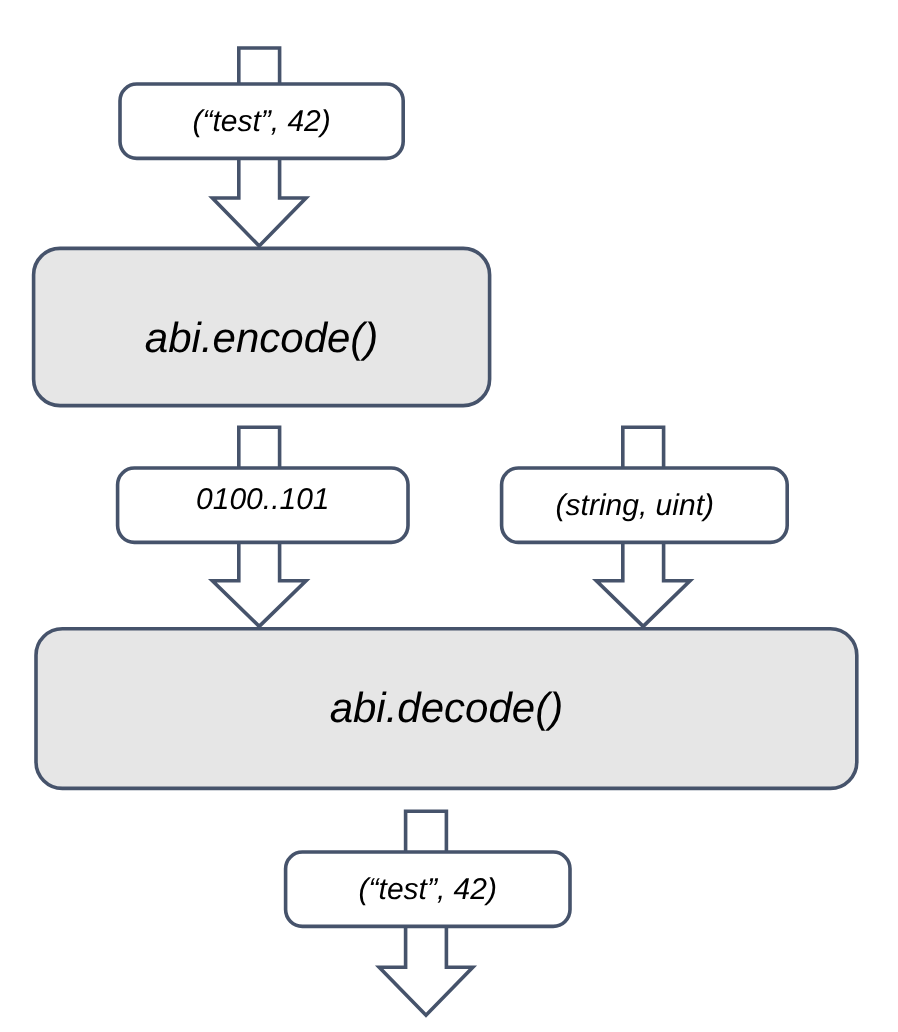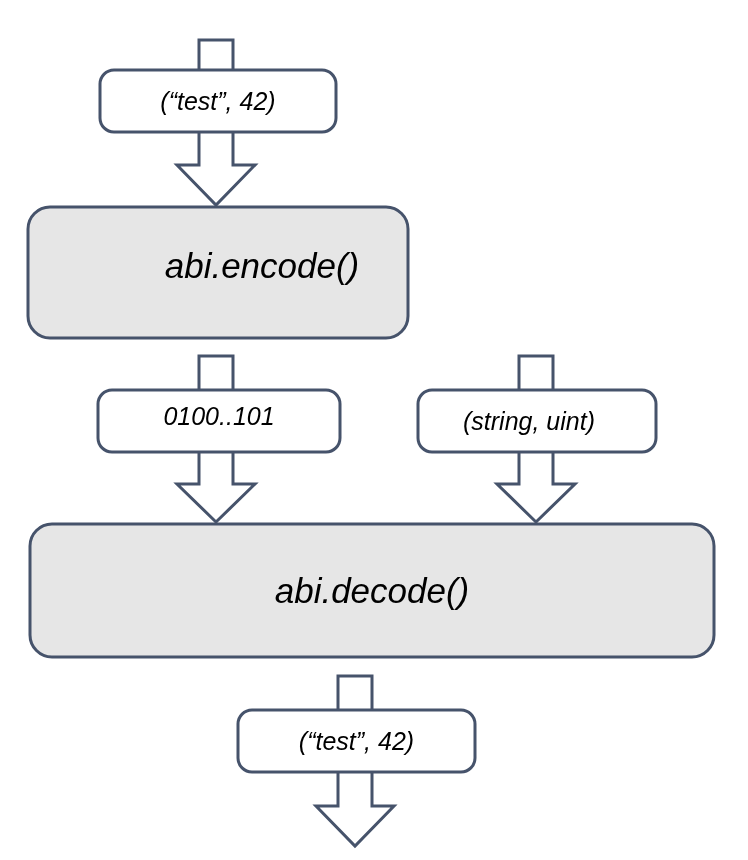--- a/index.html
+++ b/index.html
@@ -71,21 +71,21 @@
     <rect x="418" y="390" width="238" height="62" rx="14" ry="14" fill="#ffffff" stroke="#46536b" stroke-width="3"></rect>
 
     <rect x="30" y="524" width="684" height="133" rx="22" ry="22" fill="#e6e6e6" stroke="#46536b" stroke-width="3"></rect>
 
     <rect x="238" y="710" width="237" height="62" rx="14" ry="14" fill="#ffffff" stroke="#46536b" stroke-width="3"></rect>
   </g>
 </svg>
 
 <div class="node-label lbl-data" style="left:100px; top:70px; width:236px; height:62px;">(“test”, 42)</div>
 
-<div class="node-label lbl-proc" style="left:28px; top:200px; width:380px; height:131px;margin-left:44px;">abi.encode()</div>
+<div class="node-label lbl-proc" style="left:28px; top:216px; width:380px; height:131px;">abi.encode()</div>
 
 <div class="node-label lbl-data" style="left:98px; top:390px; width:242px; height:52px;">0100..101</div>
 
 <div class="node-label lbl-data" style="left:418px; top:390px; width:222px; height:62px;">(string, uint)</div>
 
 <div class="node-label lbl-proc" style="left:30px; top:524px; width:684px; height:133px;">abi.decode()</div>
 
 <div class="node-label lbl-data" style="left:238px; top:710px; width:237px; height:62px;">(“test”, 42)</div>
 
 </body></html>

